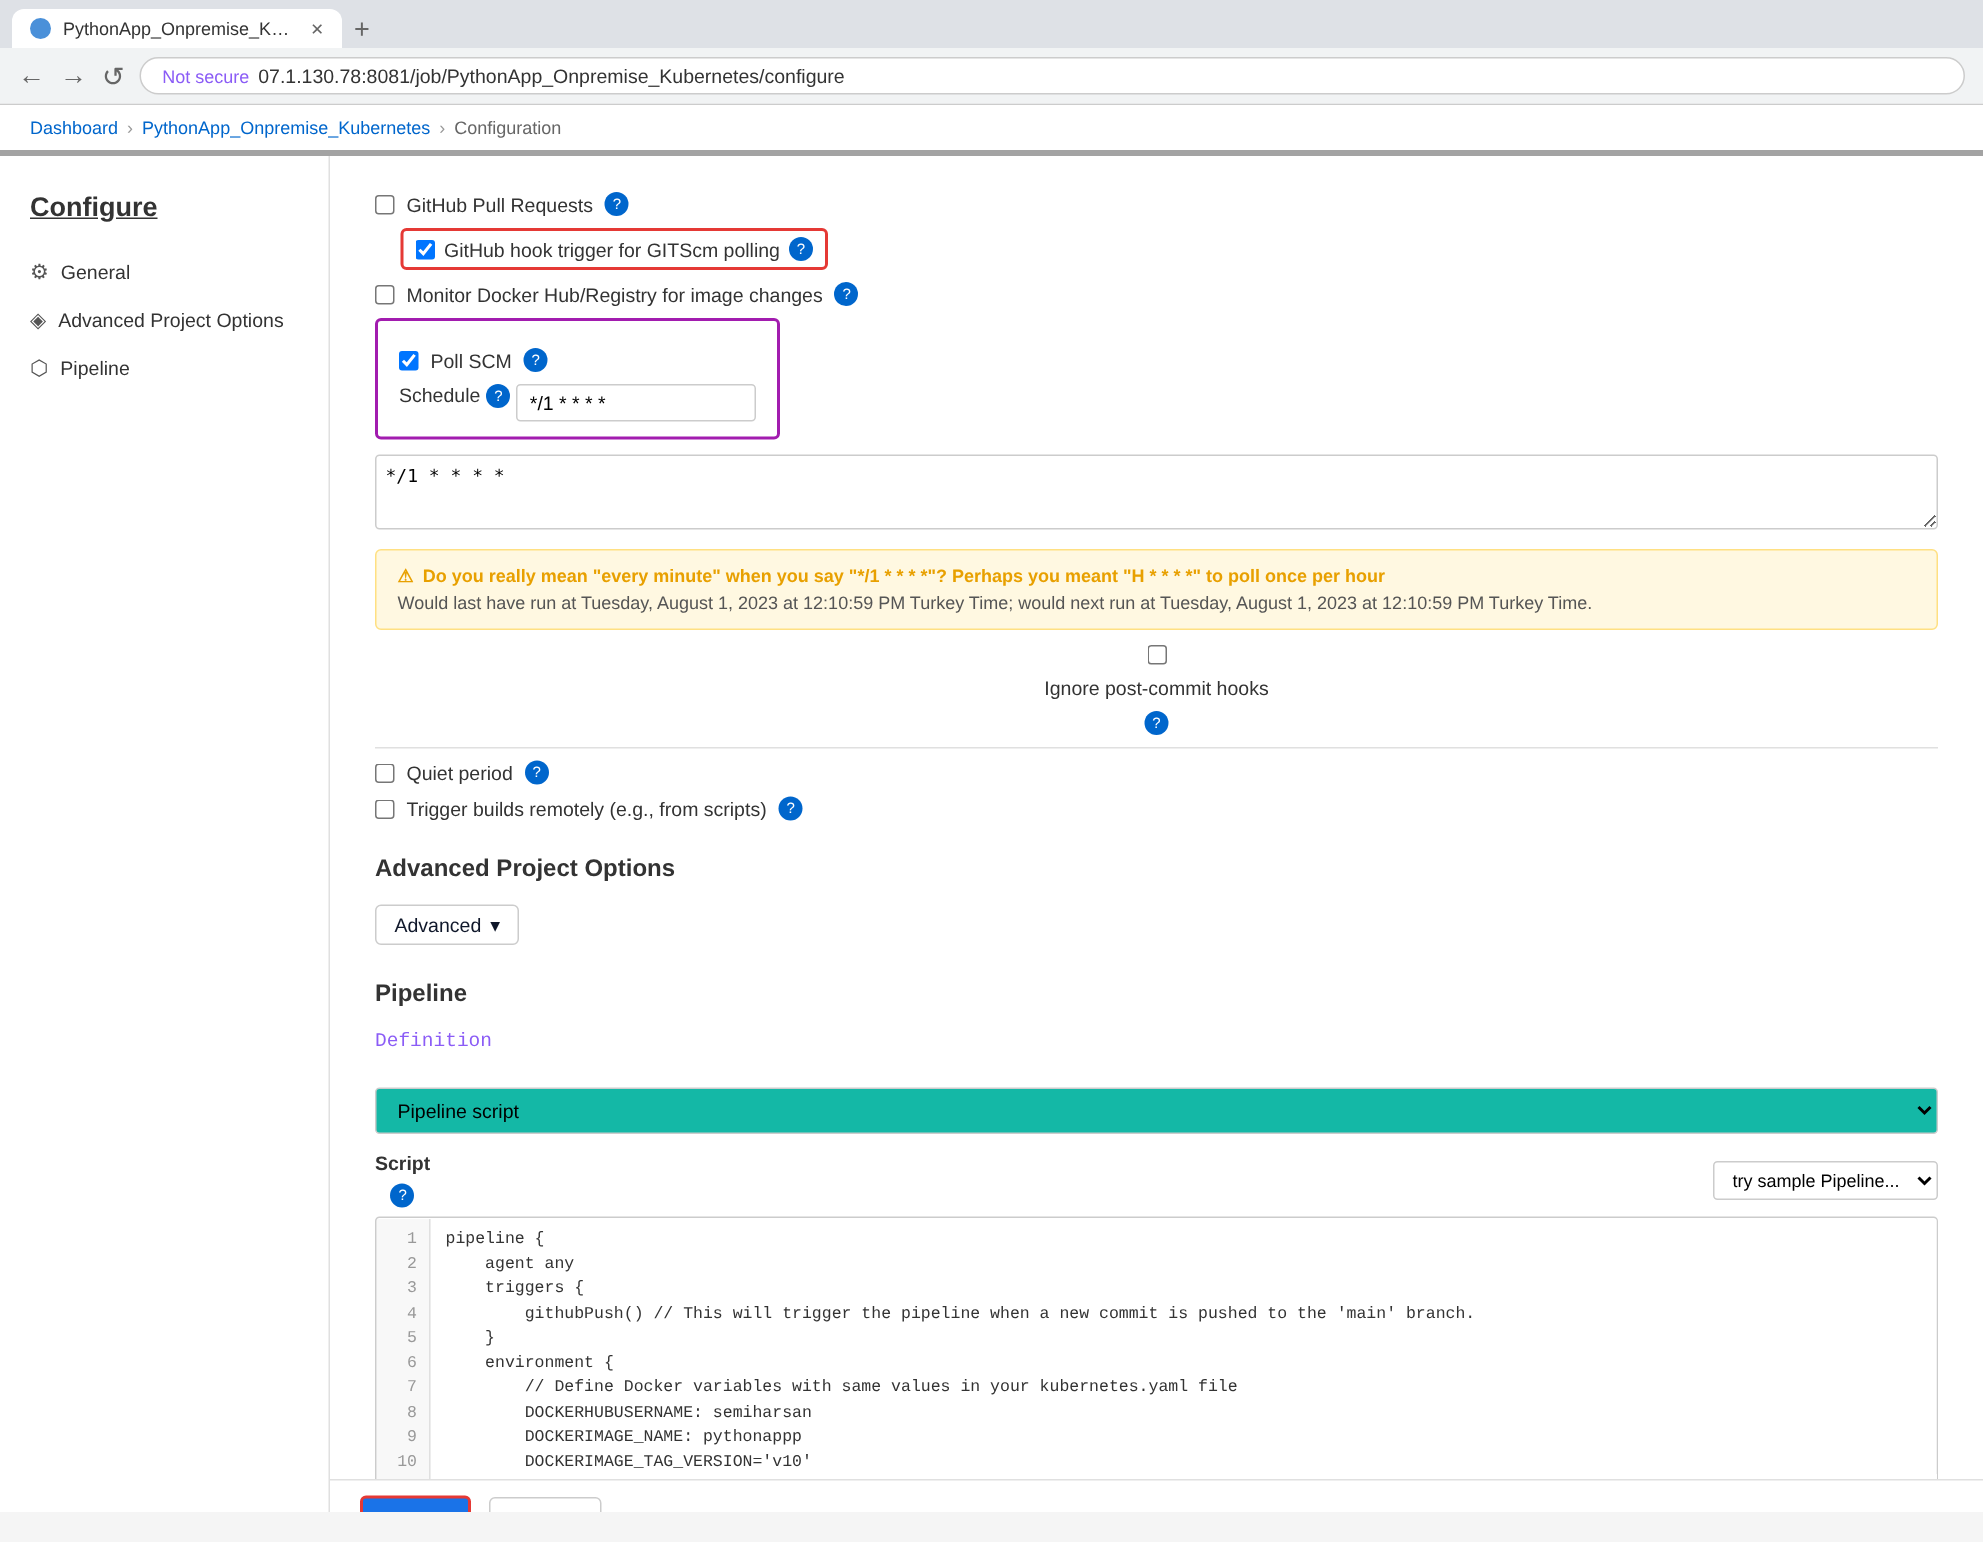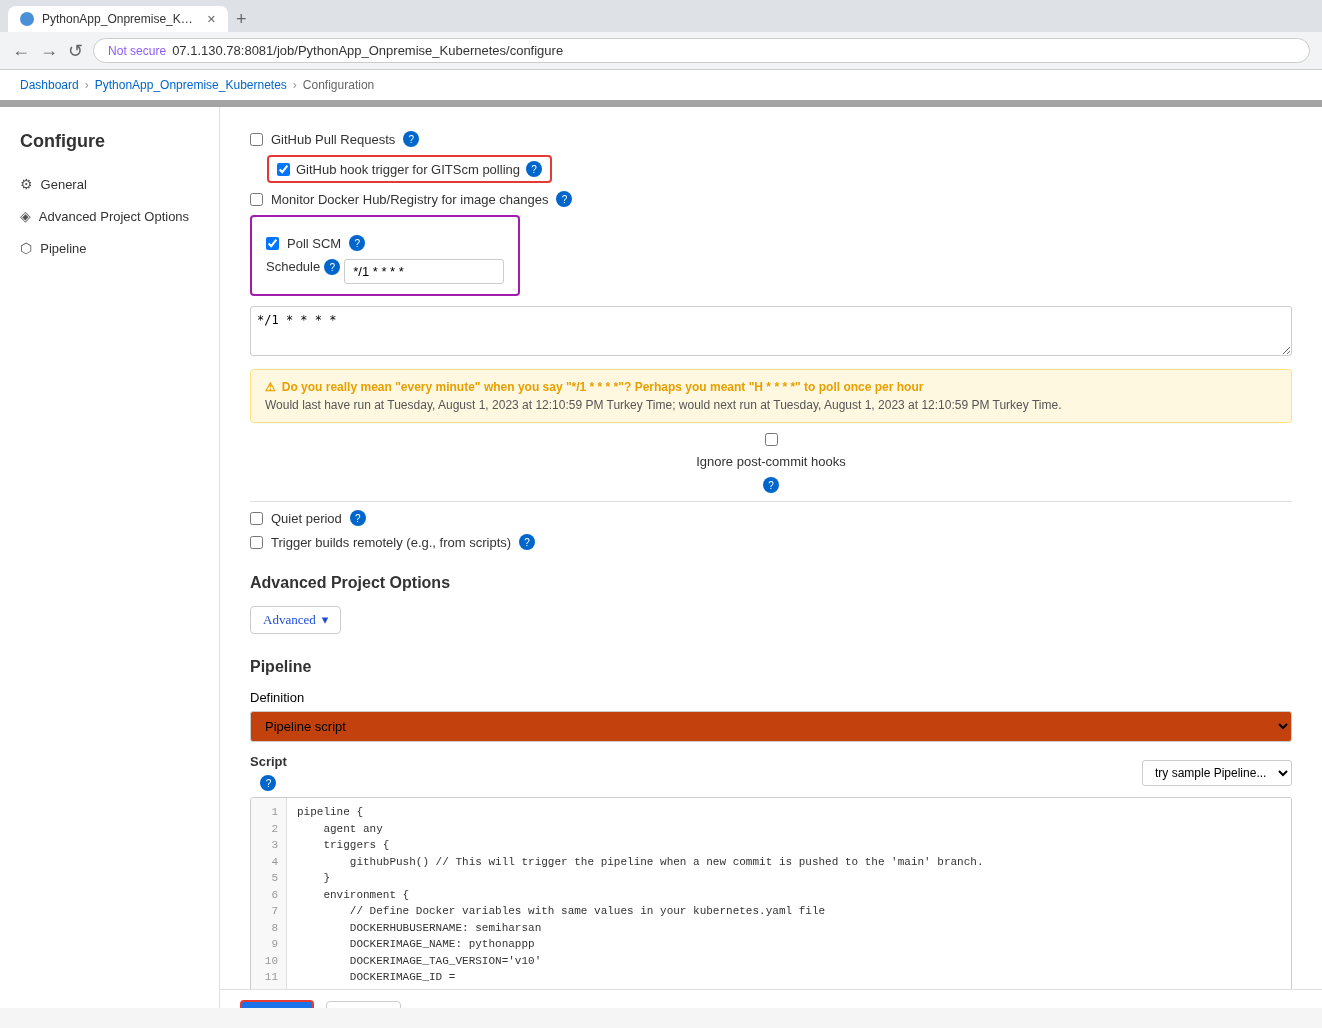--- a/index.html
+++ b/index.html
@@ -70,39 +70,40 @@
       background: white;
       border-right: 1px solid #e0e0e0;
       padding: 16px 0;
       flex-shrink: 0;
     }
     .sidebar-configure-title {
       font-size: 18px;
       font-weight: bold;
       padding: 8px 20px 16px;
       color: #333;
+      text-decoration: underline;
     }
     .sidebar-item {
       display: flex;
       align-items: center;
       padding: 8px 20px;
       cursor: pointer;
       gap: 8px;
       color: #333;
       font-size: 13px;
     }
     .sidebar-item .icon { font-size: 14px; color: #555; }
 
     
     .breadcrumb {
       padding: 8px 20px;
       font-size: 12px;
       color: #666;
       background: white;
-      border-bottom: 7px solid #a3a3a3;
+      border-bottom: 4px solid #a3a3a3;
       display: flex;
       align-items: center;
       gap: 6px;
     }
     .breadcrumb a { color: #0066cc; text-decoration: none; }
     .breadcrumb-sep { color: #999; }
 
     
     .main-content {
       flex: 1;
@@ -204,33 +205,32 @@
     .advanced-btn {
       display: inline-flex;
       align-items: center;
       gap: 6px;
       padding: 5px 12px;
       border: 1px solid #ccc;
       border-radius: 4px;
       background: white;
       cursor: pointer;
       font-size: 13px;
-      color: #1d4ed8;
-      font-family: Liberation Serif, serif;
-    }
-
-    
-    .definition-label { font-size: 13px; color: #000000; margin-bottom: 6px; }
+      color: #0f172a;
+    }
+
+    
+    .definition-label { font-size: 13px; color: #8b5cf6; margin-bottom: 24px; font-family: Liberation Mono, monospace; }
     .select-box {
       width: 100%;
       padding: 6px 10px;
       border: 1px solid #ccc;
       border-radius: 3px;
       font-size: 13px;
-      background: #c2410c;
+      background: #14b8a6;
       appearance: auto;
     }
 
     
     .script-header {
       display: flex;
       justify-content: space-between;
       align-items: center;
       margin: 12px 0 6px;
     }

